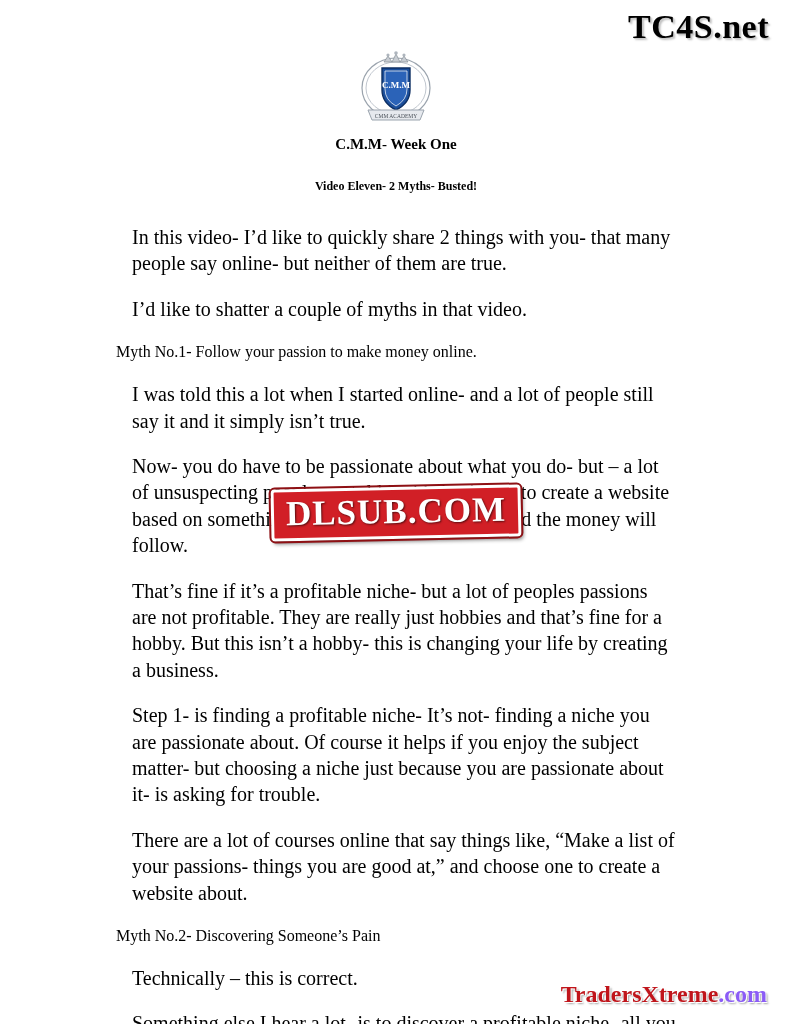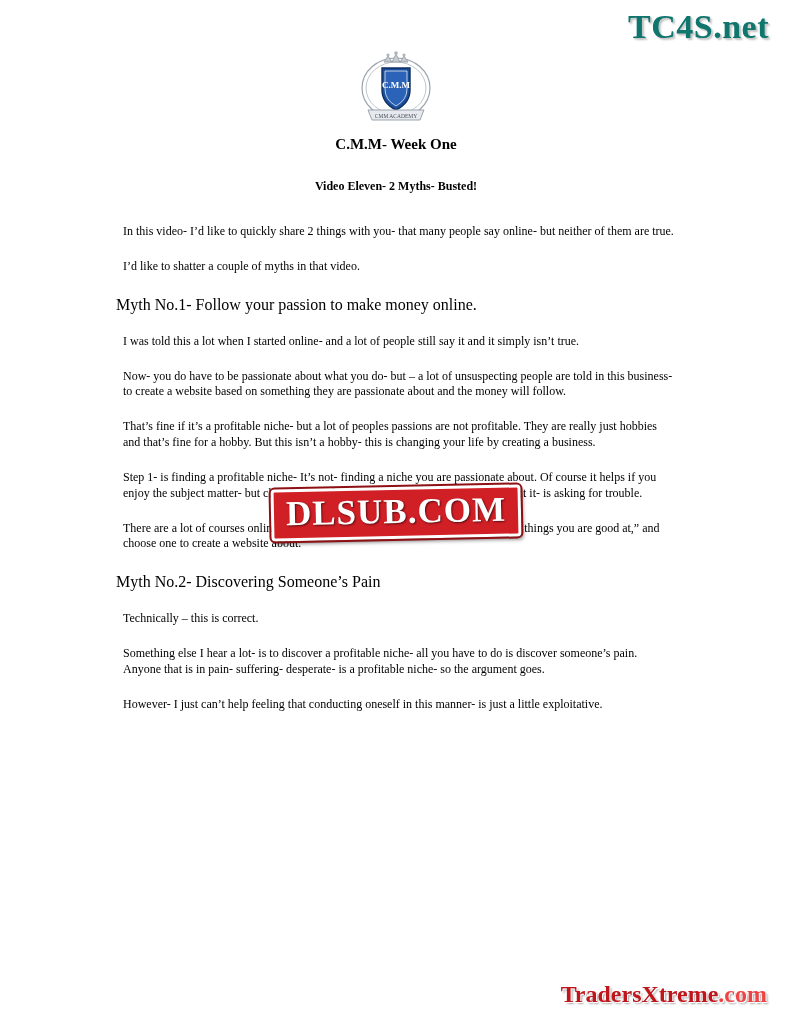--- a/index.html
+++ b/index.html
@@ -18,36 +18,36 @@
 
   
   .wm-top {
     position: absolute;
     top: 8px;
     right: 22px;
     font-family: "Liberation Serif", serif;
     font-weight: bold;
     font-size: 34px;
     letter-spacing: 0.5px;
-    color: #0f766e;
+    color: #000000;
     text-shadow: 1px 1px 0 #c9c9c9, 2px 2px 2px rgba(0,0,0,0.25);
   }
 
   
   .wm-bottom {
     position: absolute;
     bottom: 16px;
     right: 24px;
     font-family: "Liberation Serif", serif;
     font-weight: bold;
     font-size: 24px;
     color: #c0151b;
     text-shadow: 1px 1px 0 #ffffff, 2px 2px 2px rgba(0,0,0,0.35);
   }
-  .wm-bottom .suffix { color: #ef4444; font-family: Liberation Serif, serif; }
+  .wm-bottom .suffix { color: #8b5cf6; font-family: Liberation Serif, serif; }
 
   
   .crest {
     position: absolute;
     top: 48px;
     left: 50%;
     transform: translateX(-50%);
     width: 96px;
     height: 80px;
   }
@@ -67,23 +67,23 @@
     margin: 0 0 26px 0;
   }
   .subtitle {
     text-align: center;
     font-weight: bold;
     font-size: 12px;
     margin: 0 0 30px 0;
   }
 
   p.para {
-    font-size: 12px;
+    font-size: 20px;
     line-height: 1.32;
-    margin: 0 0 19px 7px;
+    margin: 0 0 19px 16px;
     text-align: left;
   }
   p.heading {
     font-size: 16px;
     font-weight: normal;
     line-height: 1.32;
     margin: 0 0 19px 0;
   }
 
   

